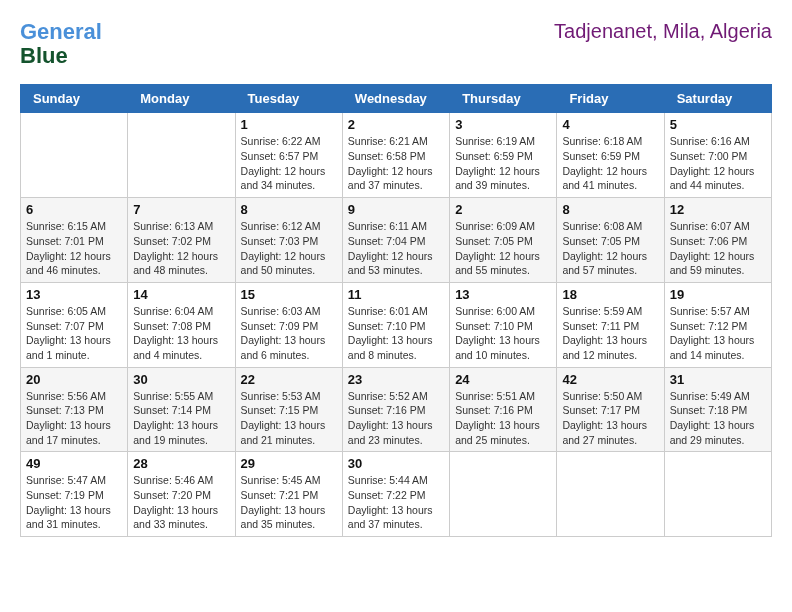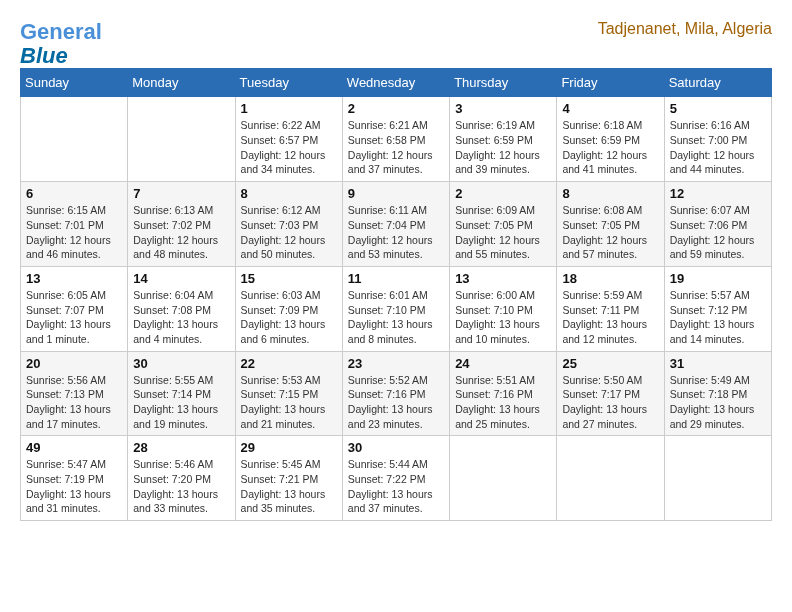--- a/index.html
+++ b/index.html
@@ -7,20 +7,21 @@
       font-family: Arial, sans-serif;
       background: #fff;
       width: 792px;
       min-height: 612px;
       padding: 20px;
     }
     .header {
       display: flex;
       justify-content: space-between;
       align-items: flex-start;
+      margin-bottom: 16px;
     }
     .logo {
       display: flex;
       flex-direction: column;
       align-items: flex-start;
     }
     .logo-text {
       font-size: 22px;
       font-weight: bold;
       color: #1a3a5c;
@@ -31,35 +32,35 @@
     }
     .title-block {
       text-align: right;
     }
     .month-title {
       font-size: 36px;
       font-weight: bold;
       color: #1a3a5c;
     }
     .location-title {
-      font-size: 16px;
-      color: #a16207;
+      font-size: 20px;
+      color: #701a75;
     }
     .calendar-table {
       width: 100%;
       border-collapse: collapse;
       font-size: 11px;
     }
     .calendar-table thead tr th {
       background: #2a6db5;
       color: #fff;
-      padding: 6px 4px;
+      padding: 6px 12px;
       text-align: left;
       font-size: 13px;
-      font-weight: normal;
+      font-weight: bold;
       border: 1px solid #2a6db5;
     }
     .calendar-table tbody tr td {
       vertical-align: top;
       border: 1px solid #ccc;
       padding: 4px 5px;
       min-width: 100px;
       height: 80px;
       background: #fff;
     }
@@ -81,21 +82,21 @@
       background: #fff !important;
     }
   </style>
 </head>
 <body>
 
 <div class="header">
   <div class="logo">
     <div class="logo-text">
       <span>General</span><br>
-      <span style="color:#0369a1;font-style:italic;">Blue</span>
+      <span style="color:#14532d;">Blue</span>
     </div>
   </div>
   <div class="title-block">
     <div class="location-title">Tadjenanet, Mila, Algeria</div>
   </div>
 </div>
 
 <table class="calendar-table">
   <thead>
     <tr>
@@ -208,21 +209,21 @@
         </td>
         <td>
           <div class="day-number">23</div>
           <div class="day-detail">Sunrise: 5:52 AM<br>Sunset: 7:16 PM<br>Daylight: 13 hours and 23 minutes.</div>
         </td>
         <td>
           <div class="day-number">24</div>
           <div class="day-detail">Sunrise: 5:51 AM<br>Sunset: 7:16 PM<br>Daylight: 13 hours and 25 minutes.</div>
         </td>
         <td>
-          <div class="day-number">25</div>
+          <div class="day-number">42</div>
           <div class="day-detail">Sunrise: 5:50 AM<br>Sunset: 7:17 PM<br>Daylight: 13 hours and 27 minutes.</div>
         </td>
         <td>
           <div class="day-number">31</div>
           <div class="day-detail">Sunrise: 5:49 AM<br>Sunset: 7:18 PM<br>Daylight: 13 hours and 29 minutes.</div>
         </td>
       </tr>
       <tr>
         <td>
           <div class="day-number">49</div>

